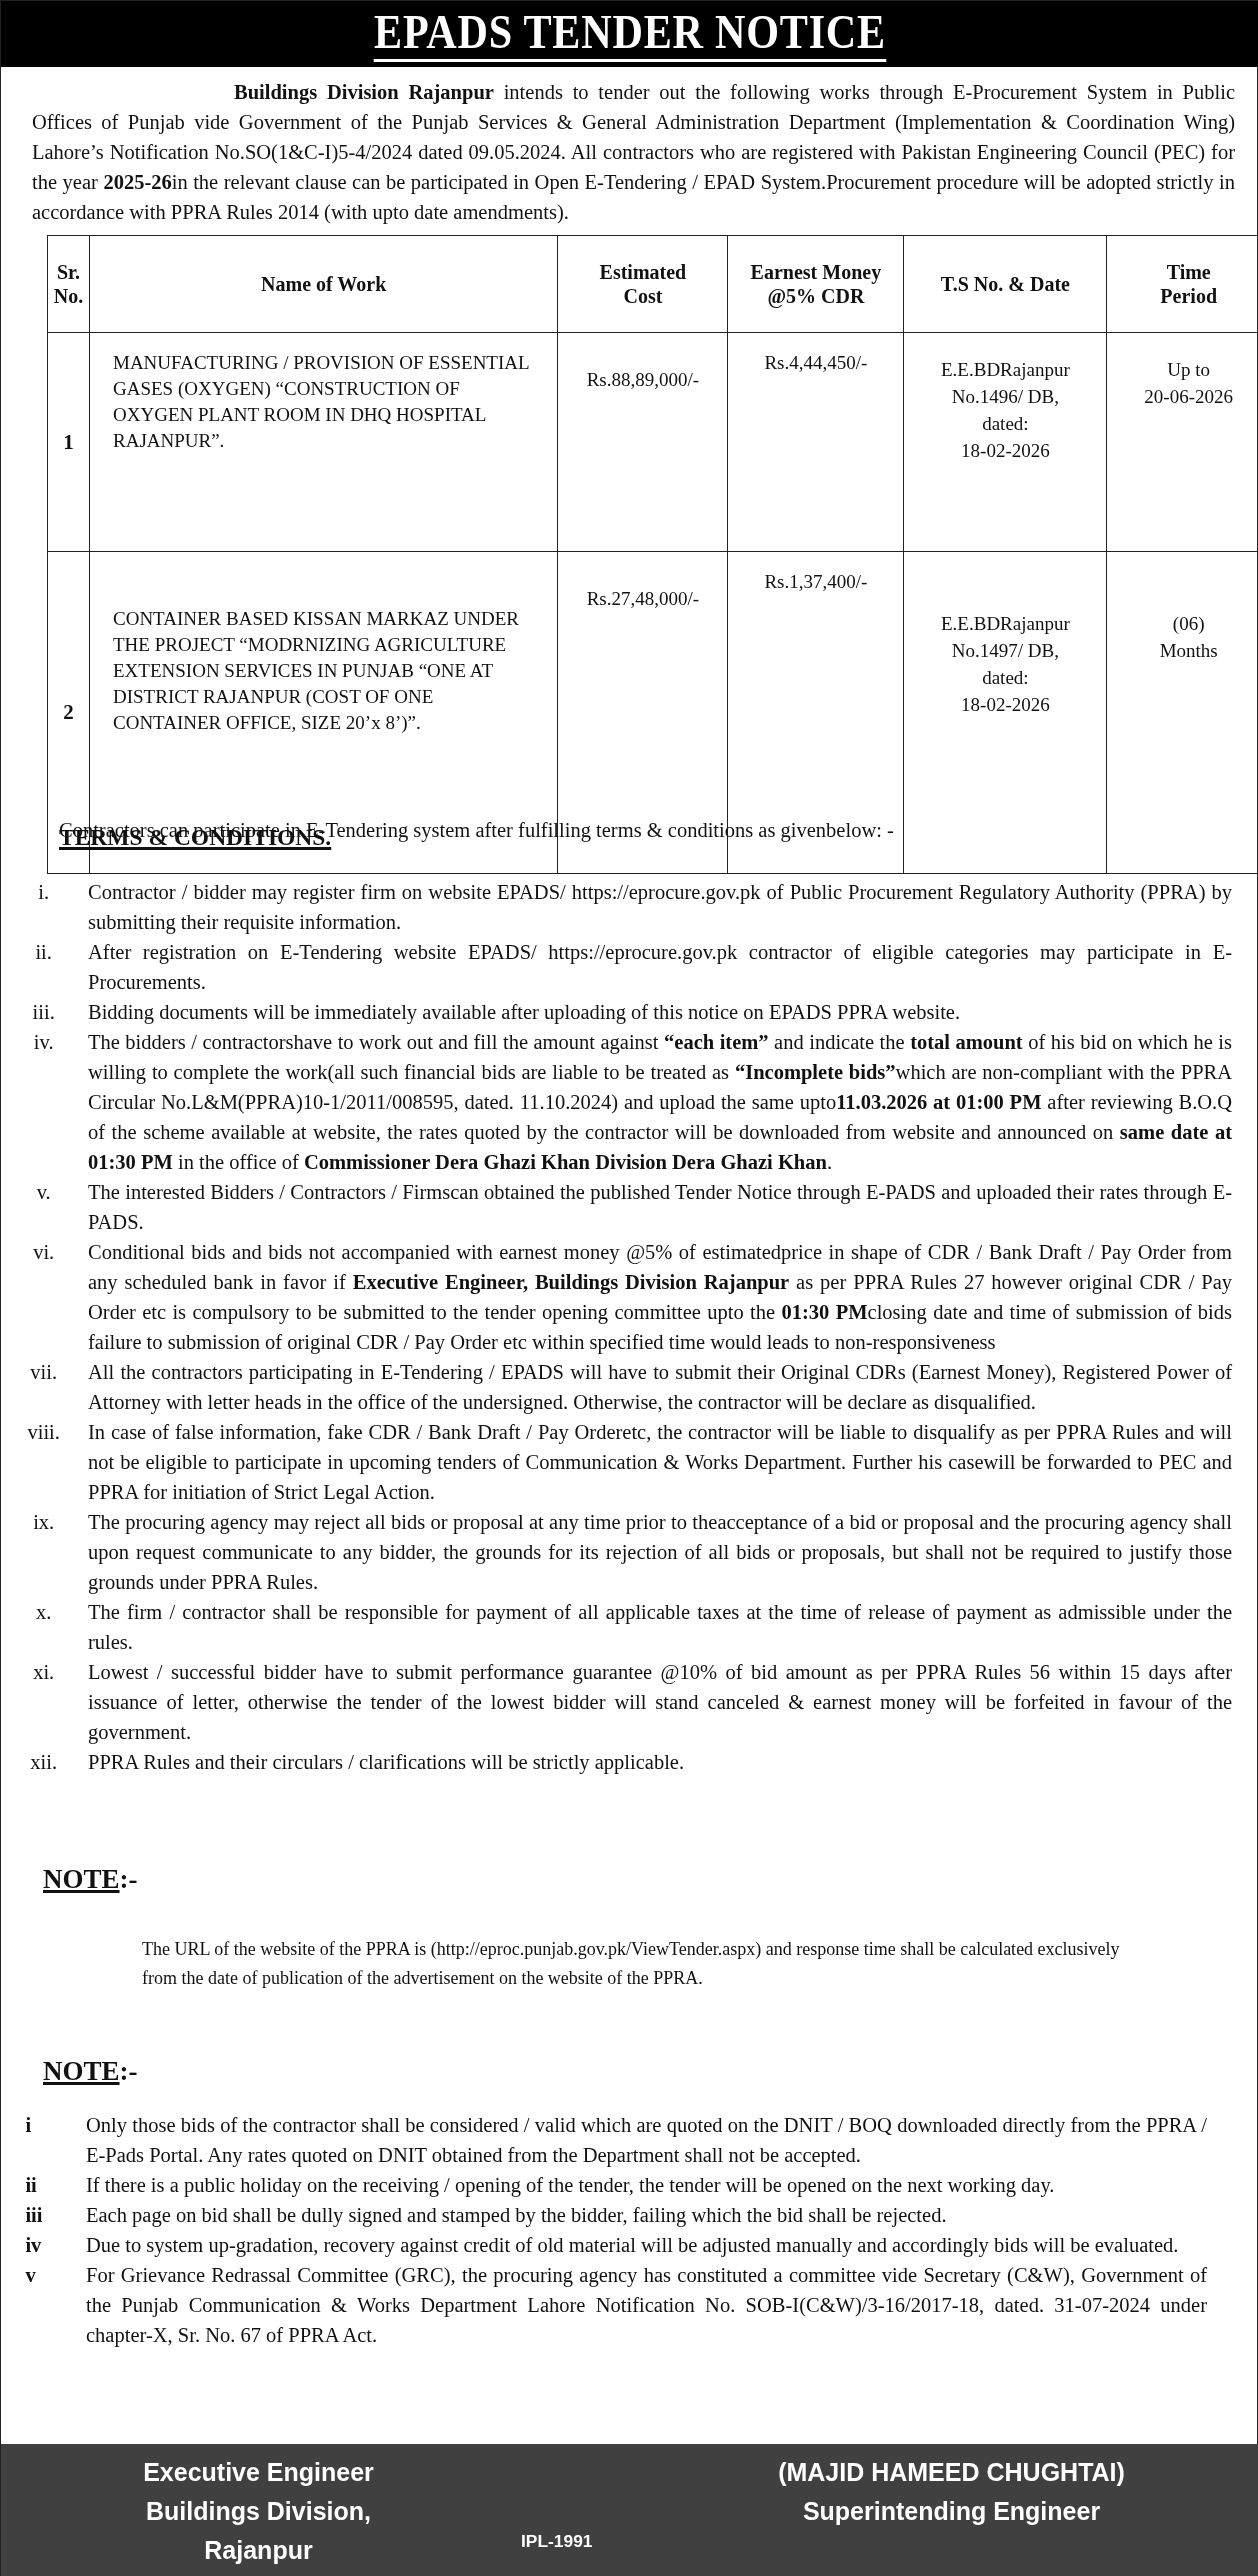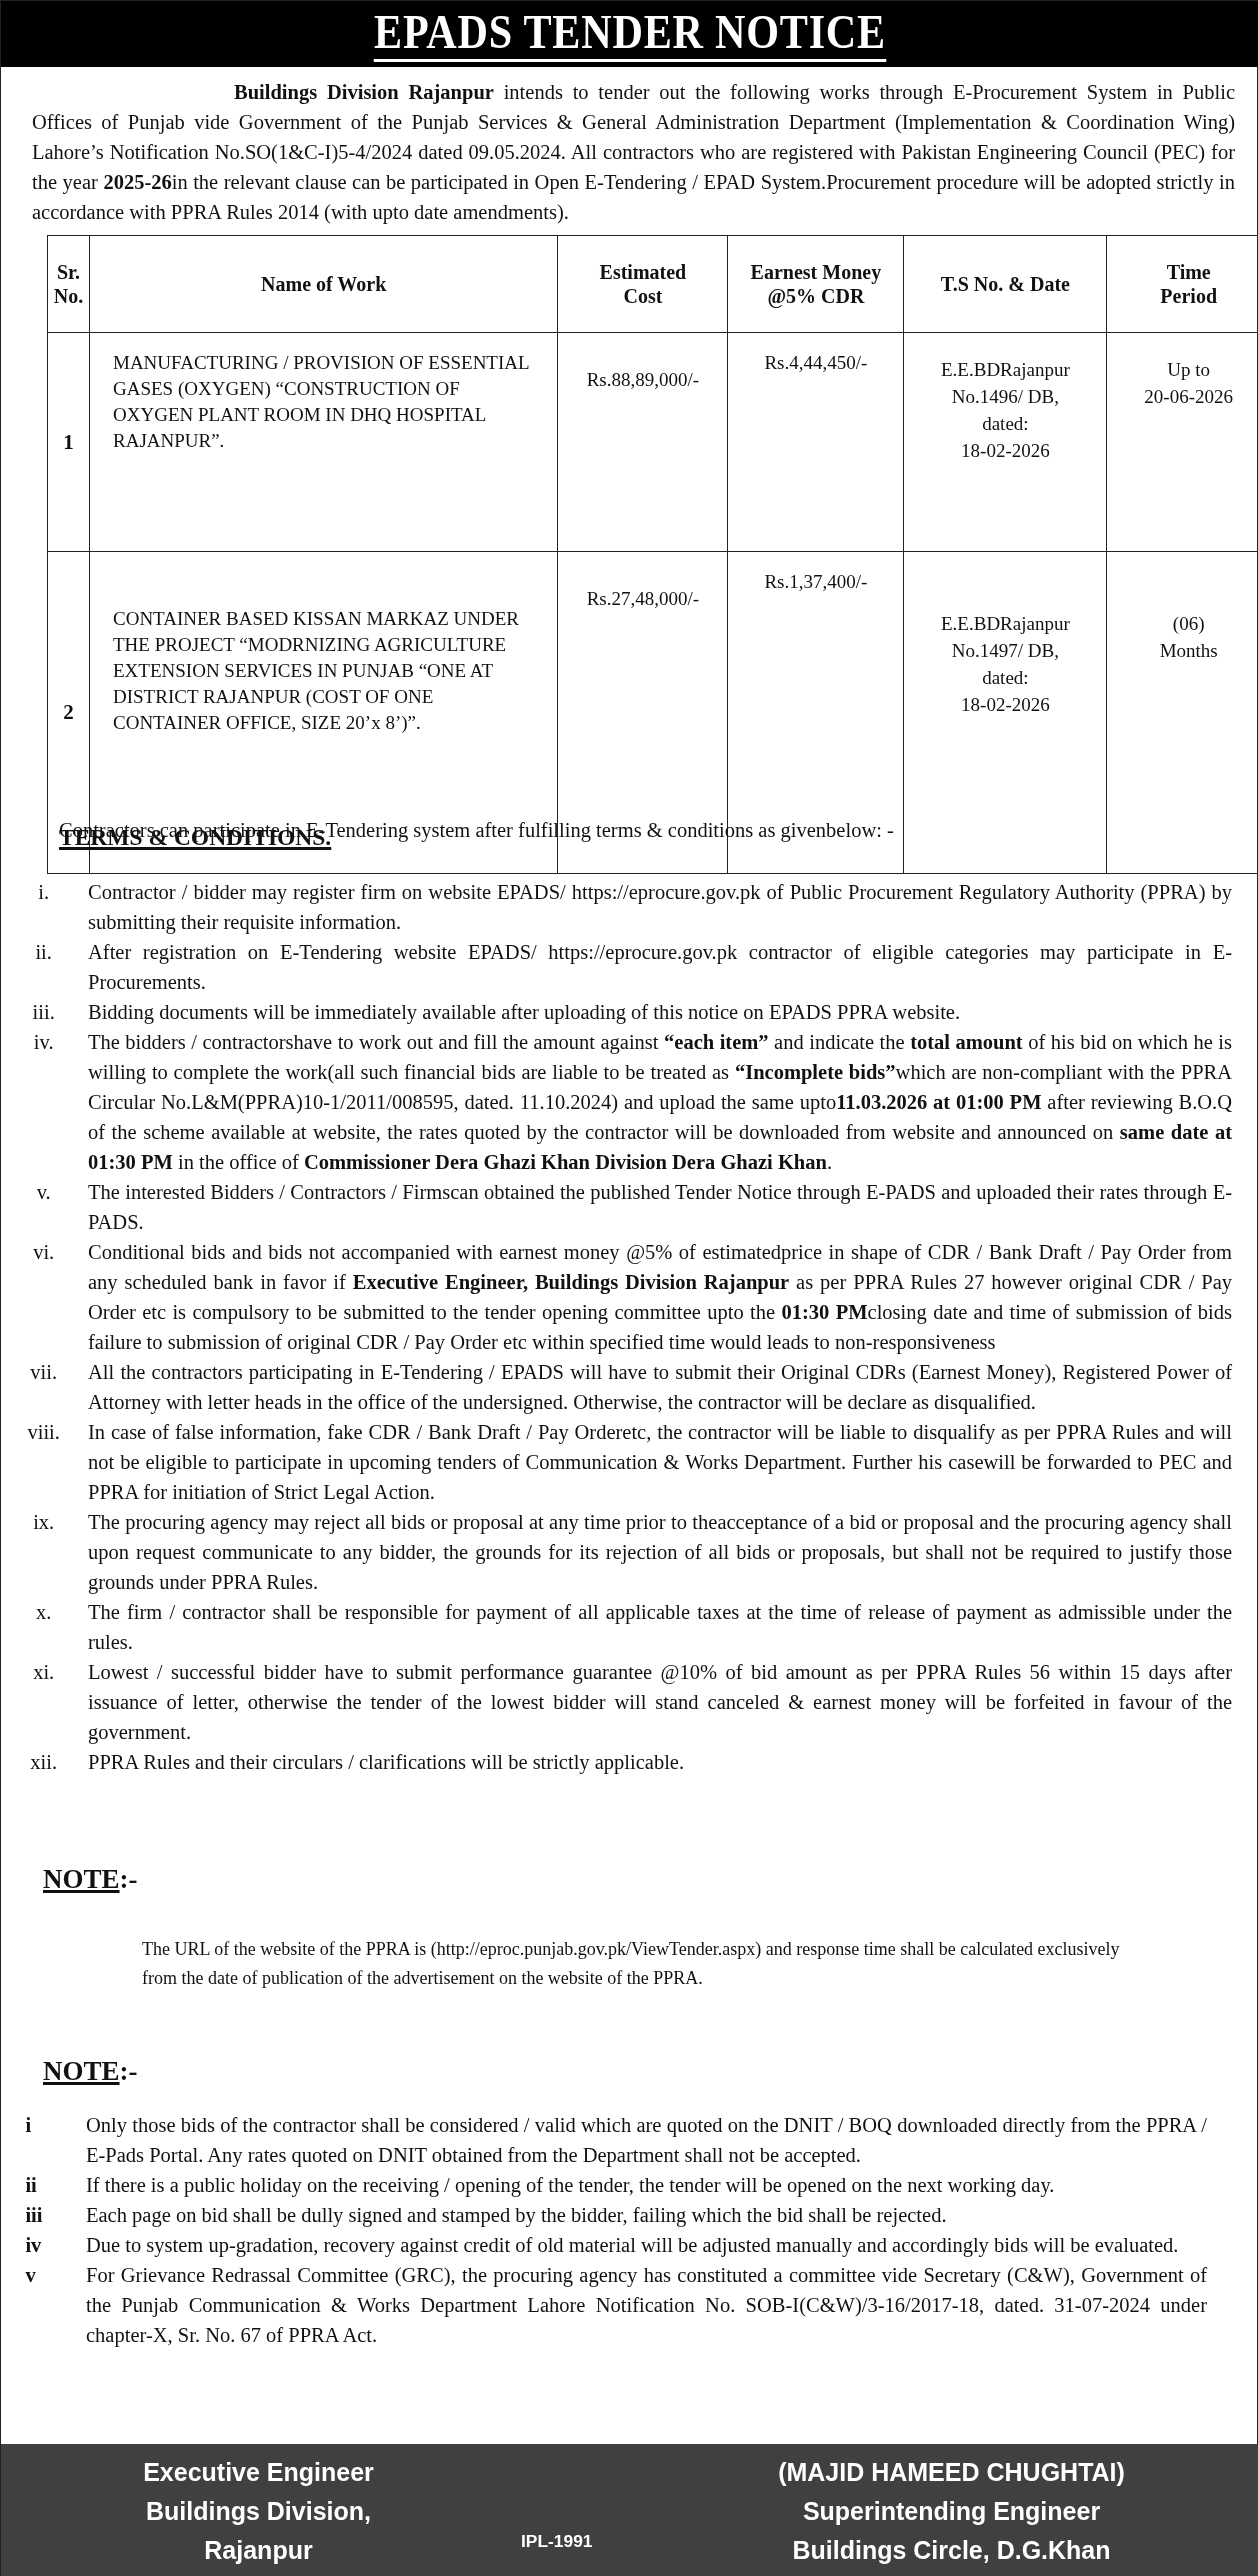--- a/index.html
+++ b/index.html
@@ -210,17 +210,16 @@
   <div class="footer-band">
     <div class="sig-left">
       <div>Executive Engineer</div>
       <div>Buildings Division,</div>
       <div>Rajanpur</div>
     </div>
     <div class="ipl">IPL-1991</div>
     <div class="sig-right">
       <div>(MAJID HAMEED CHUGHTAI)</div>
       <div>Superintending Engineer</div>
-      <div>Buildings Circle, D.G.Khan</div>
     </div>
   </div>
 </div>
 
 
 </body></html>

